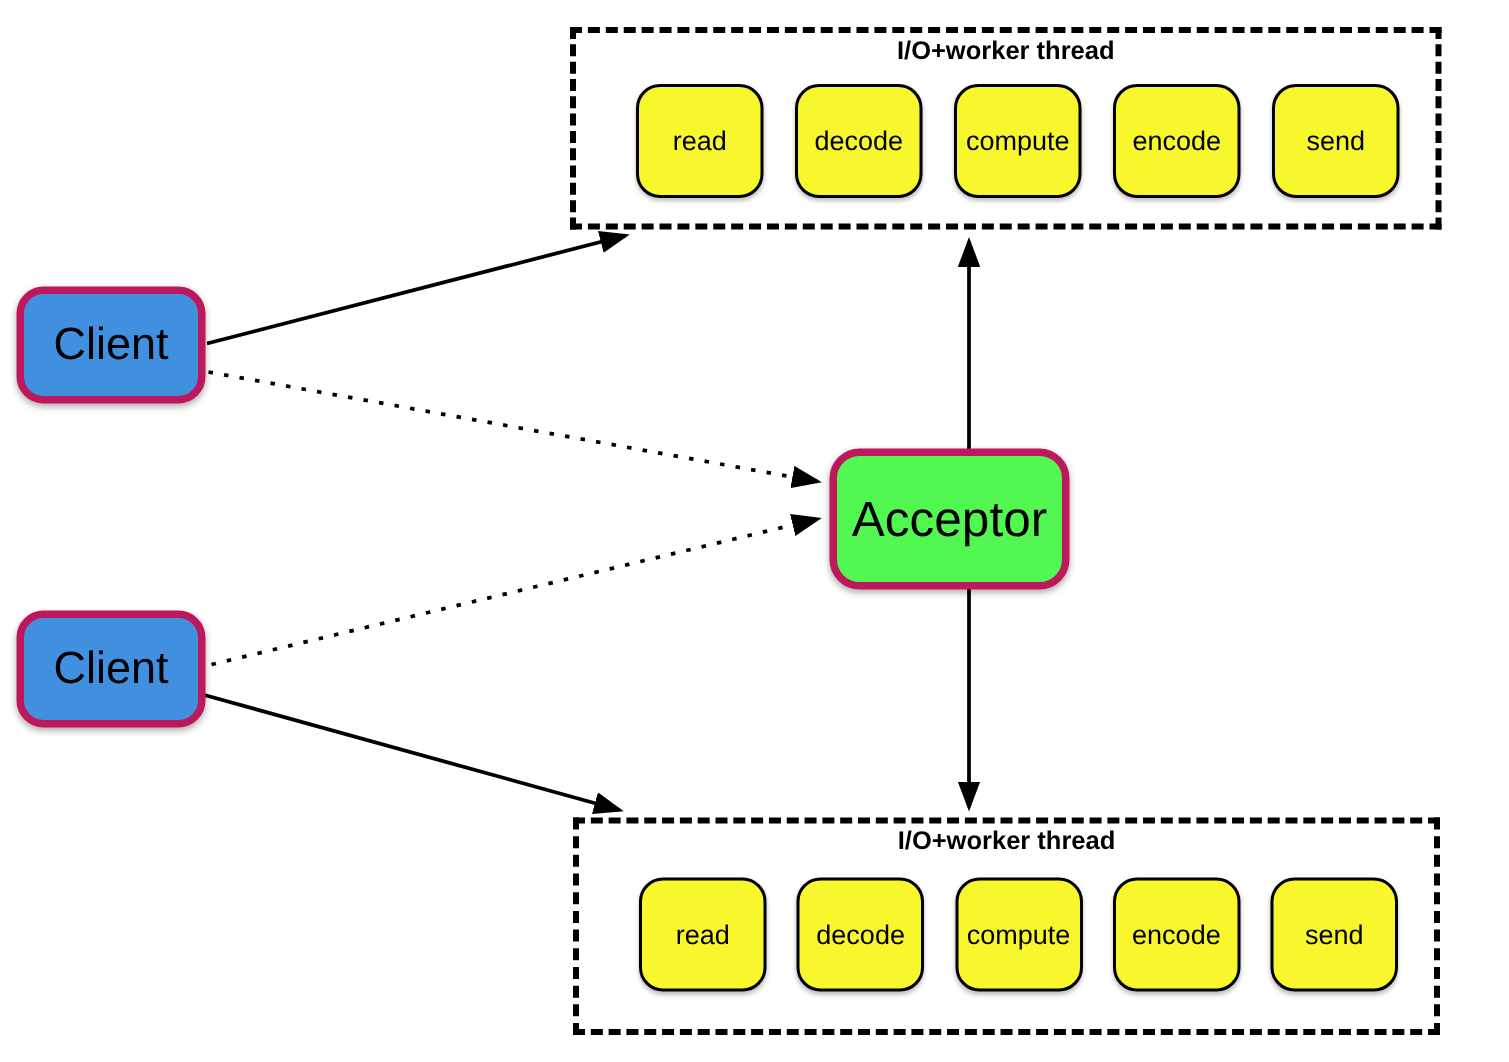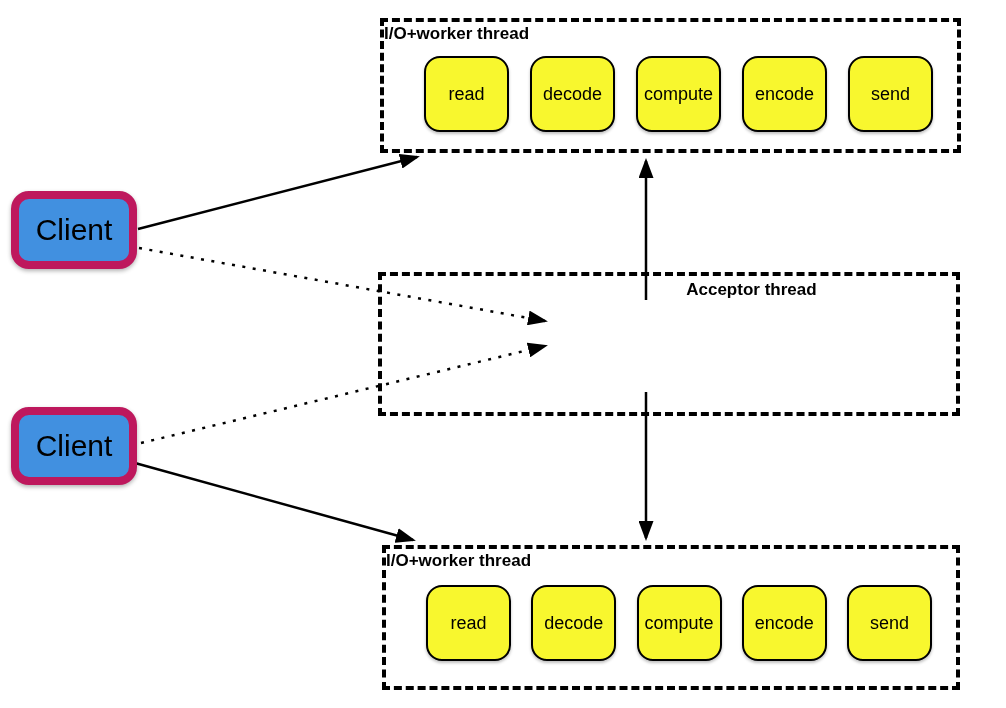--- a/index.html
+++ b/index.html
@@ -17,21 +17,21 @@
   }
   
   .thread-box {
     position: absolute;
     box-sizing: border-box;
     border: 4px dashed #000000;
     background: transparent;
     z-index: 1;
   }
   .thread-title {
-    text-align: left;
+    text-align: center;
     font-weight: bold;
     font-size: 17px;
     color: #000000;
     margin-top: 2px;
     letter-spacing: 0px;
   }
   .thread-title.offset-right {
     position: absolute;
     top: 4px;
     left: 53%;
@@ -59,21 +59,21 @@
     align-items: center;
     justify-content: center;
     font-size: 18px;
     color: #000000;
     box-shadow: 0 2px 3px rgba(0,0,0,0.25);
   }
   
   .node {
     position: absolute;
     box-sizing: border-box;
-    border: 8px solid #be185d;
+    border: 5px solid #be185d;
     display: flex;
     align-items: center;
     justify-content: center;
     color: #000000;
     z-index: 3;
     box-shadow: 0 2px 4px rgba(0,0,0,0.3);
   }
   .client-node {
     width: 126px;
     height: 78px;
@@ -123,23 +123,20 @@
     <div class="thread-title">I/O+worker thread</div>
     <div class="stage-row">
       <div class="stage-box">read</div>
       <div class="stage-box">decode</div>
       <div class="stage-box">compute</div>
       <div class="stage-box">encode</div>
       <div class="stage-box">send</div>
     </div>
   </div>
 
-  <div id="middle-thread" class="thread-box">
-    <div class="thread-title offset-right">Acceptor thread</div>
-  </div>
 
   <div id="bottom-thread" class="thread-box">
     <div class="thread-title">I/O+worker thread</div>
     <div class="stage-row">
       <div class="stage-box">read</div>
       <div class="stage-box">decode</div>
       <div class="stage-box">compute</div>
       <div class="stage-box">encode</div>
       <div class="stage-box">send</div>
     </div>
@@ -158,14 +155,17 @@
     <line x1="646" y1="300" x2="646" y2="161" marker-end="url(#ah)"></line>
     <line x1="646" y1="392" x2="646" y2="538" marker-end="url(#ah)"></line>
   </svg>
 
   <div id="client-1" class="node client-node">
     <span>Client</span>
   </div>
   <div id="client-2" class="node client-node">
     <span>Client</span>
   </div>
+  <div id="acceptor" class="node acceptor-node">
+    <span>Acceptor</span>
+  </div>
 
 </div>
 
 </body></html>

